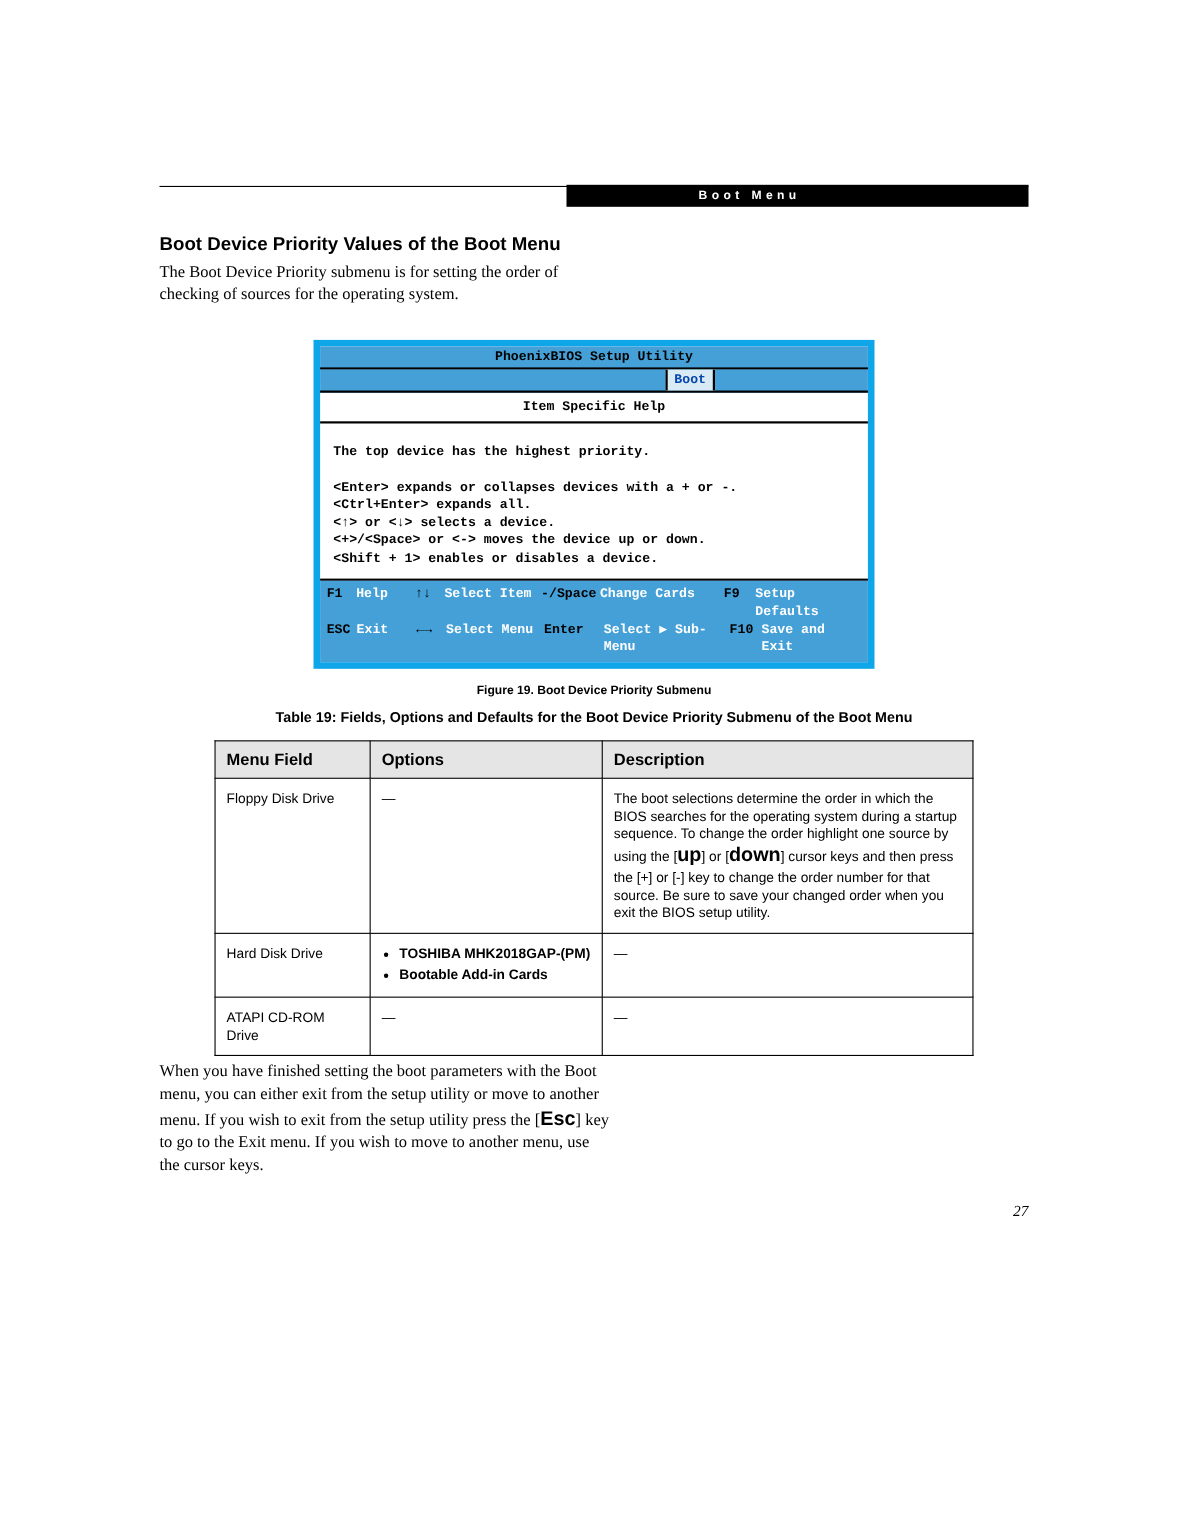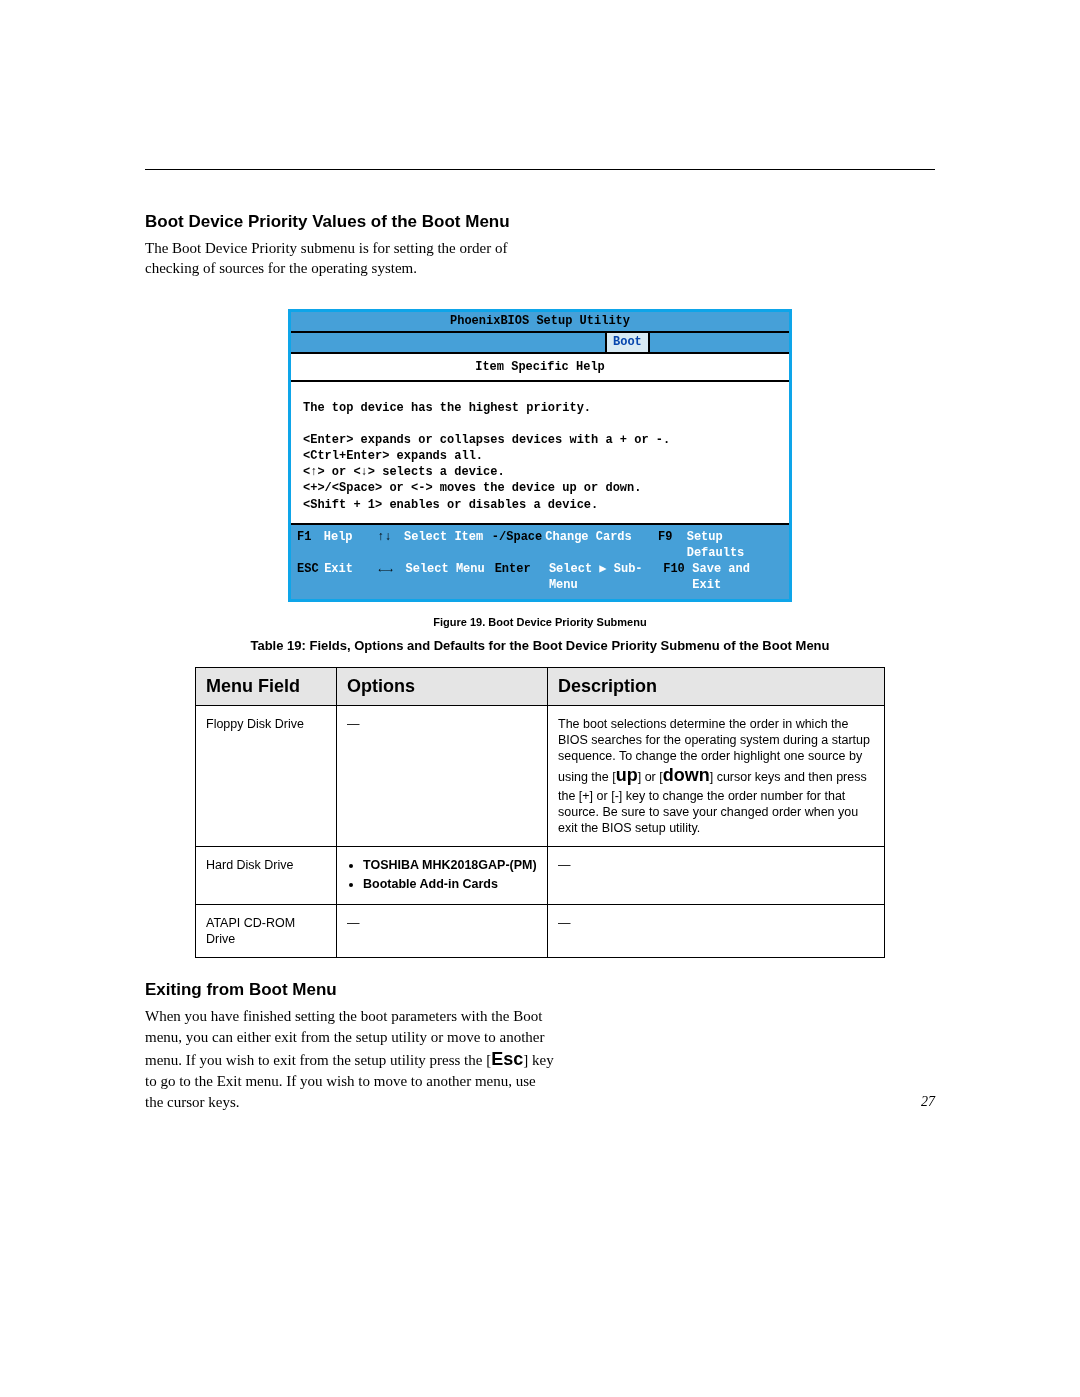--- a/index.html
+++ b/index.html
@@ -58,21 +58,21 @@
   p.body2 {
     font-size: 15px;
     line-height: 1.35;
     max-width: 410px;
     margin: 4px 0 0 0;
   }
   
   .bios {
     width: 498px;
     margin: 30px auto 0 auto;
-    border: 3px solid #0ea5e9;
+    border: 6px solid #0ea5e9;
     font-family: "Courier New", monospace;
     font-size: 12px;
     font-weight: bold;
     background: #fff;
   }
   .bios-title {
     background: #46a0d8;
     color: #000;
     text-align: center;
     padding: 2px 0 3px 0;
@@ -155,21 +155,21 @@
     width: 690px;
     margin: 0 auto;
     border-collapse: collapse;
     font-size: 12.5px;
   }
   table.fields th {
     background: #e5e5e5;
     text-align: left;
     font-family: "Lucida Sans", Arial, sans-serif;
     font-weight: bold;
-    font-size: 18px;
+    font-size: 15px;
     padding: 8px 10px;
     border: 1px solid #000;
   }
   table.fields td {
     vertical-align: top;
     font-family: Arial, sans-serif;
     font-size: 12.5px;
     line-height: 1.3;
     padding: 10px 10px;
     border: 1px solid #000;
@@ -189,20 +189,23 @@
     font-family: "Lucida Sans", Arial, sans-serif;
     font-weight: bold;
     font-size: 18px;
   }
 </style>
 </head>
 <body>
 
 <div class="page">
   <div class="top-rule"></div>
+  <div class="header-band">
+    <span>Boot Menu</span>
+  </div>
 
   <h2 class="section">Boot Device Priority Values of the Boot Menu</h2>
   <p class="body">The Boot Device Priority submenu is for setting the order of checking of sources for the operating system.</p>
 
   <div class="bios">
     <div class="bios-title">PhoenixBIOS Setup Utility</div>
     <div class="bios-tabrow">
       <div class="bios-tab">Boot</div>
     </div>
     <div class="bios-body">
@@ -271,19 +274,18 @@
         <td>—</td>
       </tr>
       <tr>
         <td>ATAPI CD-ROM Drive</td>
         <td>—</td>
         <td>—</td>
       </tr>
     </tbody>
   </table>
 
-  <h2 class="section" style="margin-top:22px">Exiting from Boot Menu</h2>
   <p class="body2">
     <span>When you have finished setting the boot parameters with the Boot menu, you can either exit from the setup utility or move to another menu. If you wish to exit from the setup utility press the [</span><span class="bold-inline">Esc</span><span>] key to go to the Exit menu. If you wish to move to another menu, use the cursor keys.</span>
   </p>
 
   <div class="pn">27</div>
 </div>
 
 </body></html>

